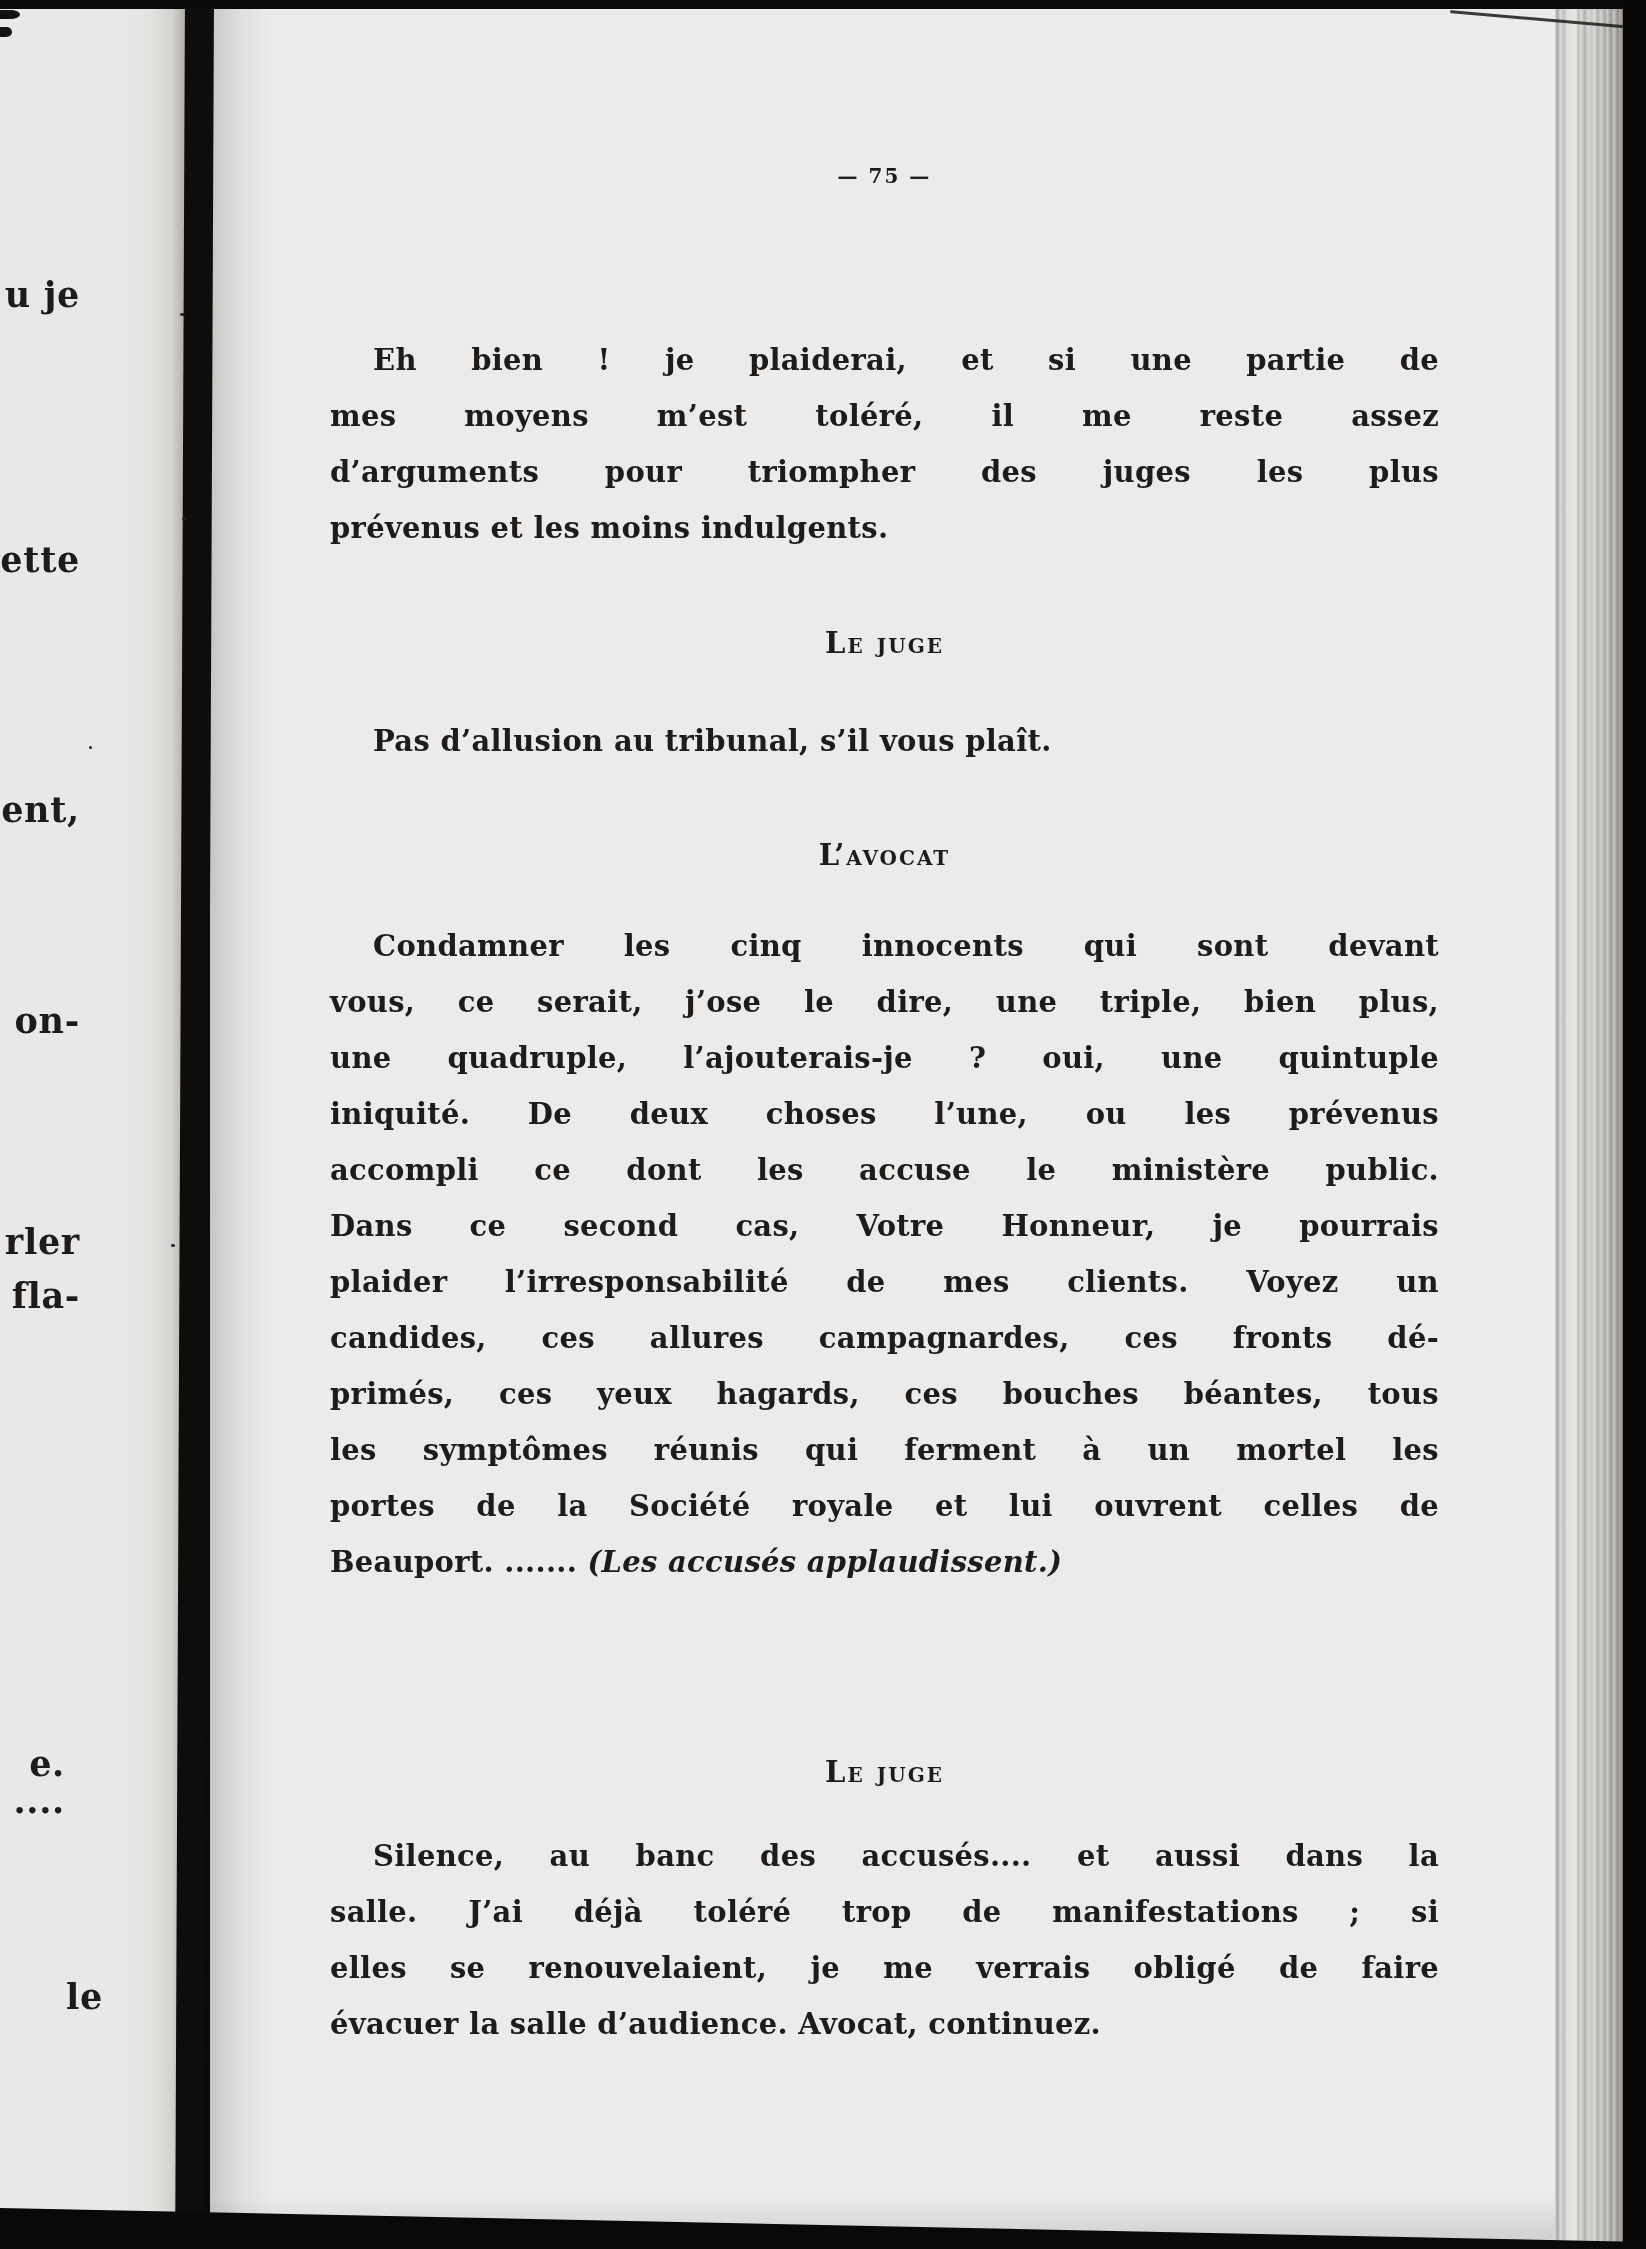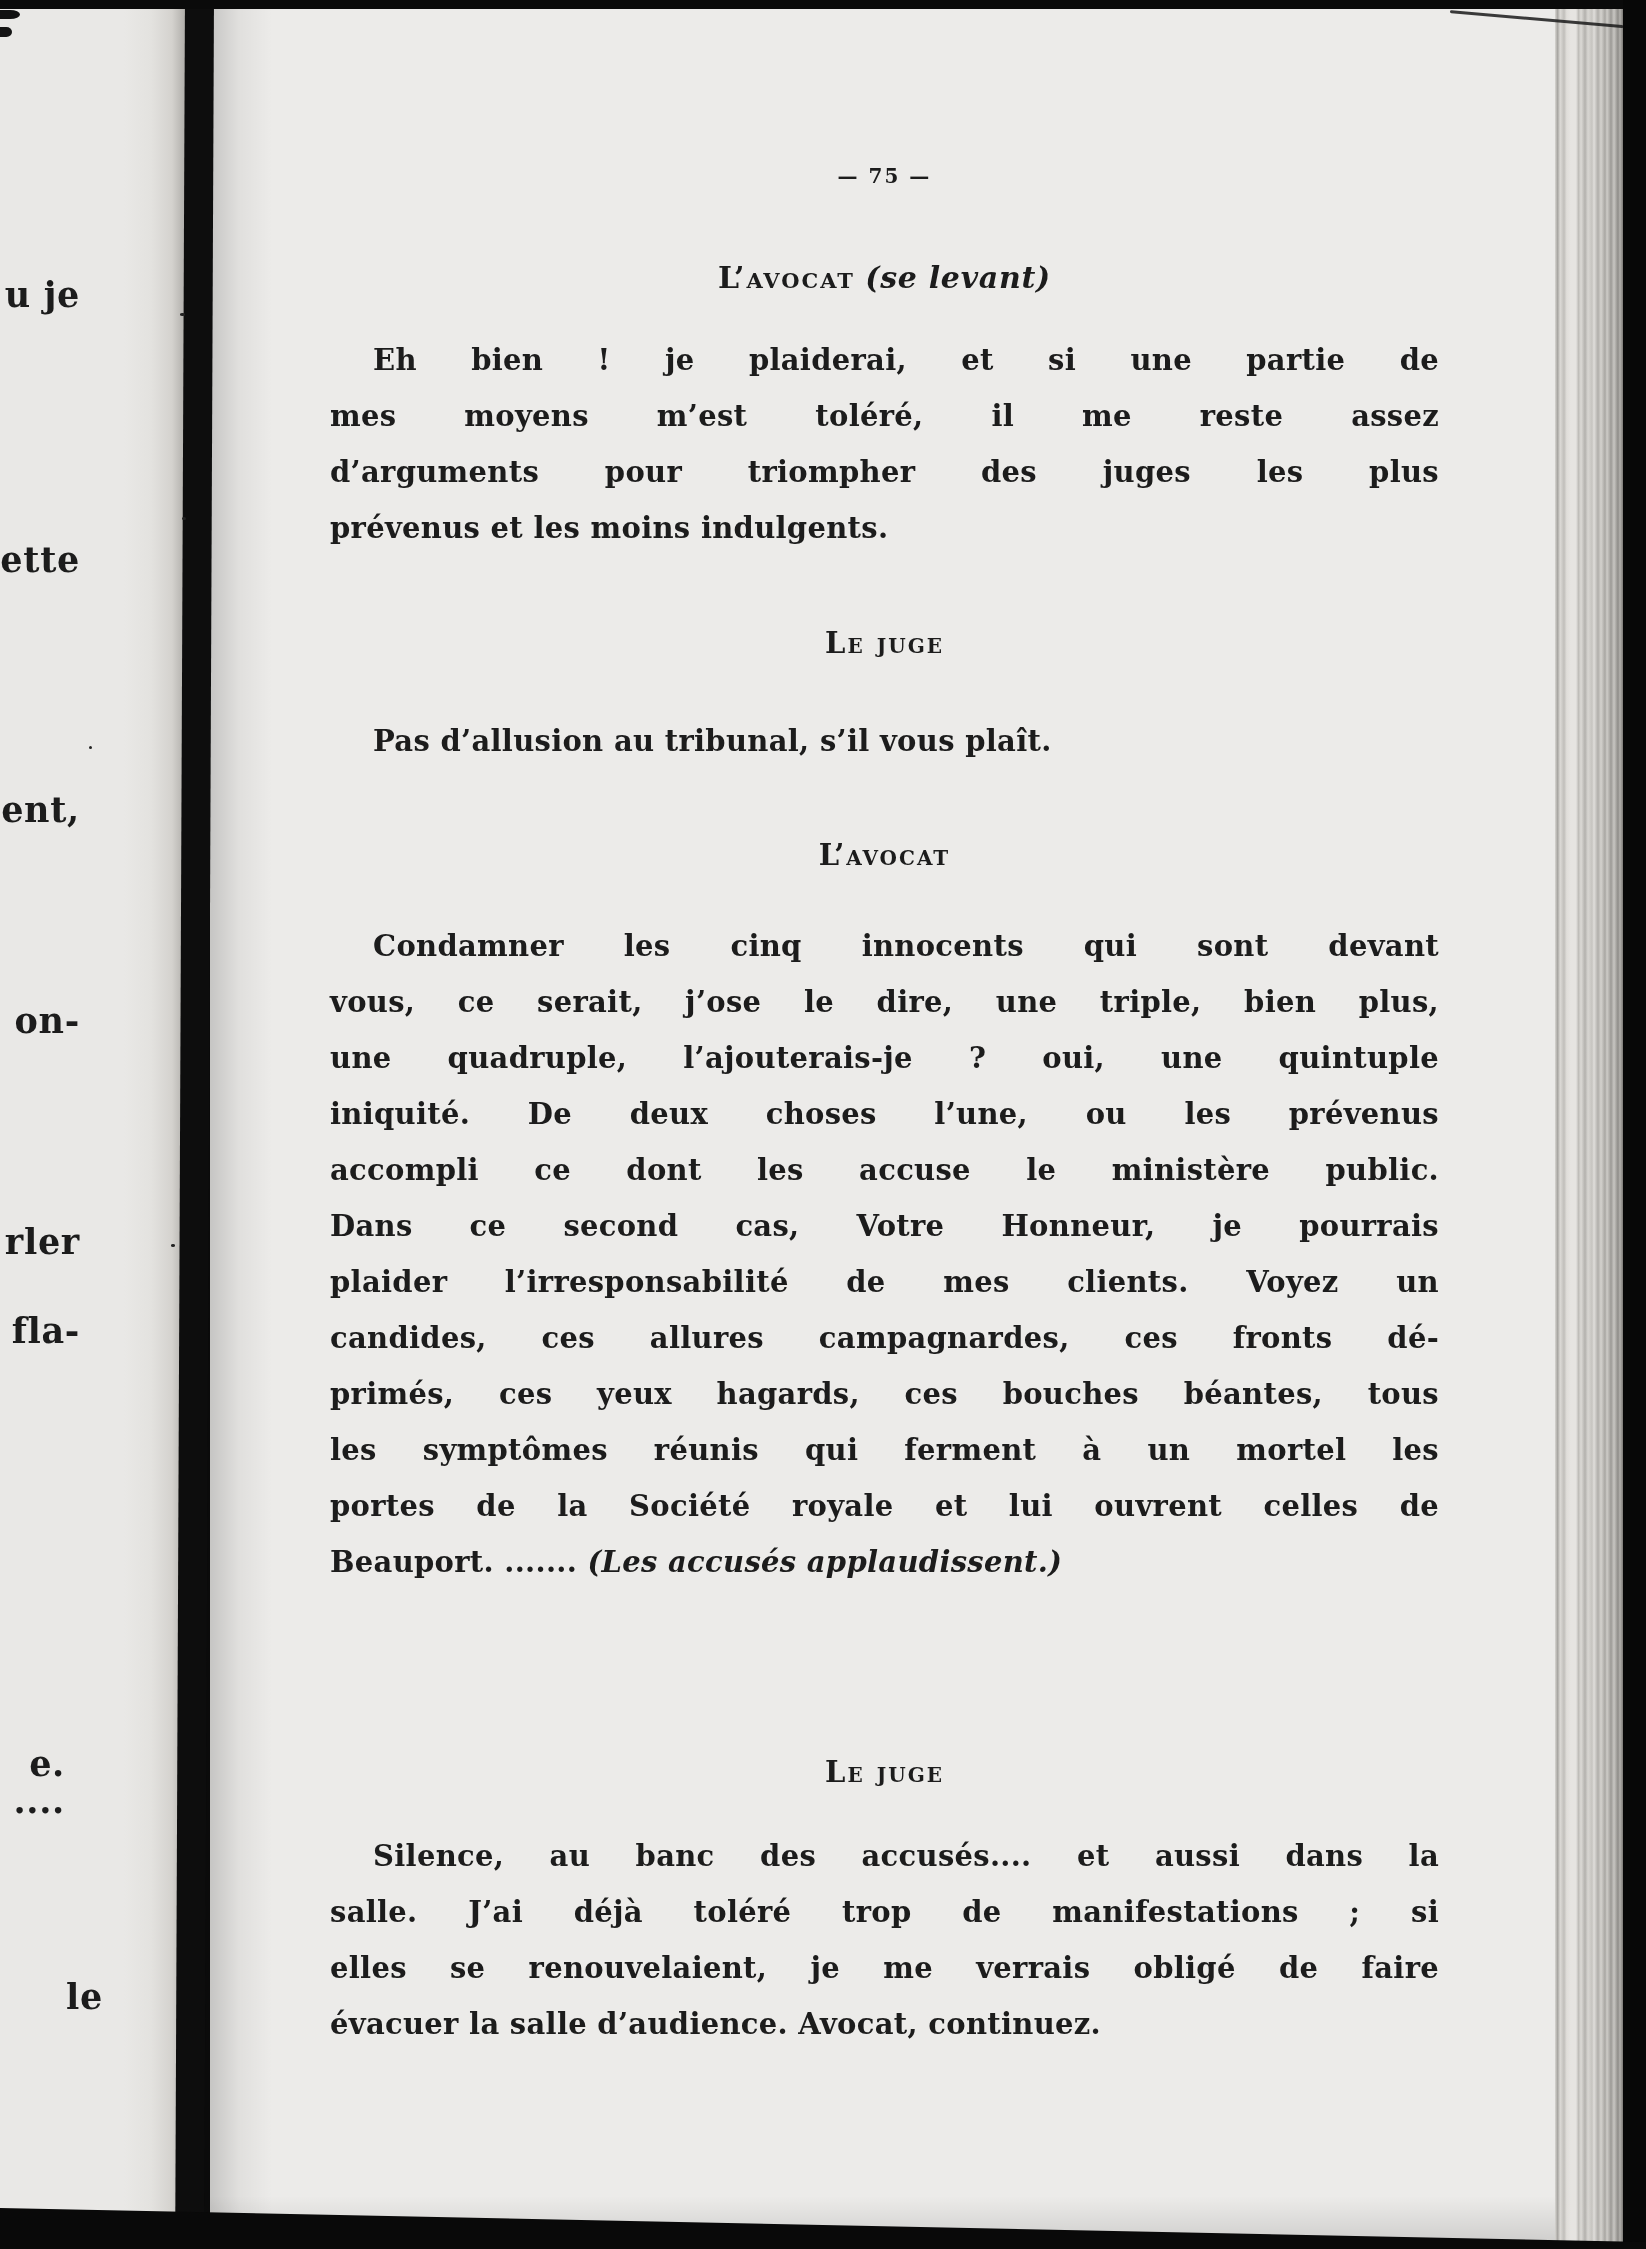--- a/index.html
+++ b/index.html
@@ -22,21 +22,21 @@
   }
   .fragment {
     position: absolute; left: 0; width: 80px; text-align: right;
     font-size: 35px; line-height: 37px; font-weight: 600; letter-spacing: 0.7px;
   }
   .fragment:nth-of-type(1) { top: 269px; }
   .fragment:nth-of-type(2) { top: 534px; }
   .fragment:nth-of-type(3) { top: 784px; }
   .fragment:nth-of-type(4) { top: 995px; }
   .fragment:nth-of-type(5) { top: 1216px; }
-  .fragment:nth-of-type(6) { top: 1270px; margin-top: 35px; }
+  .fragment:nth-of-type(6) { top: 1270px; }
   .fragment:nth-of-type(7) { top: 1738px; width: 65px; }
   .fragment:nth-of-type(8) { top: 1971px; width: 63px; padding-left: 40px; }
 
   
   .right-page {
     position: absolute; left: 210px; top: 7.8px; width: 1413px; height: 2234px;
     background:
       linear-gradient(90deg, rgba(0,0,0,0.16) 0px, rgba(0,0,0,0.05) 29px, rgba(0,0,0,0) 62px),
       linear-gradient(0deg, rgba(0,0,0,0.12) 0px, rgba(0,0,0,0) 46px),
       #ecebe9;
@@ -140,23 +140,20 @@
 
   <div class="speck s1"></div>
   <div class="speck s2"></div>
   <div class="speck s3"></div>
   <div class="speck s4"></div>
   <div class="edge-mark m1"></div>
   <div class="edge-mark m2"></div>
 
   <div class="pagenum">— 75 —</div>
 
-  <div class="heading h1">
-    <span class="sc">L’avocat</span><span class="dir">(se levant)</span>
-  </div>
 
   <div class="para p1">
       <div class="line first">Eh bien ! je plaiderai, et si une partie de</div>
       <div class="line">mes moyens m’est toléré, il me reste assez</div>
       <div class="line">d’arguments pour triompher des juges les plus</div>
       <div class="line last">prévenus et les moins indulgents.</div>
     </div>
 
   <div class="heading h2">
     <span class="sc">Le juge</span>

